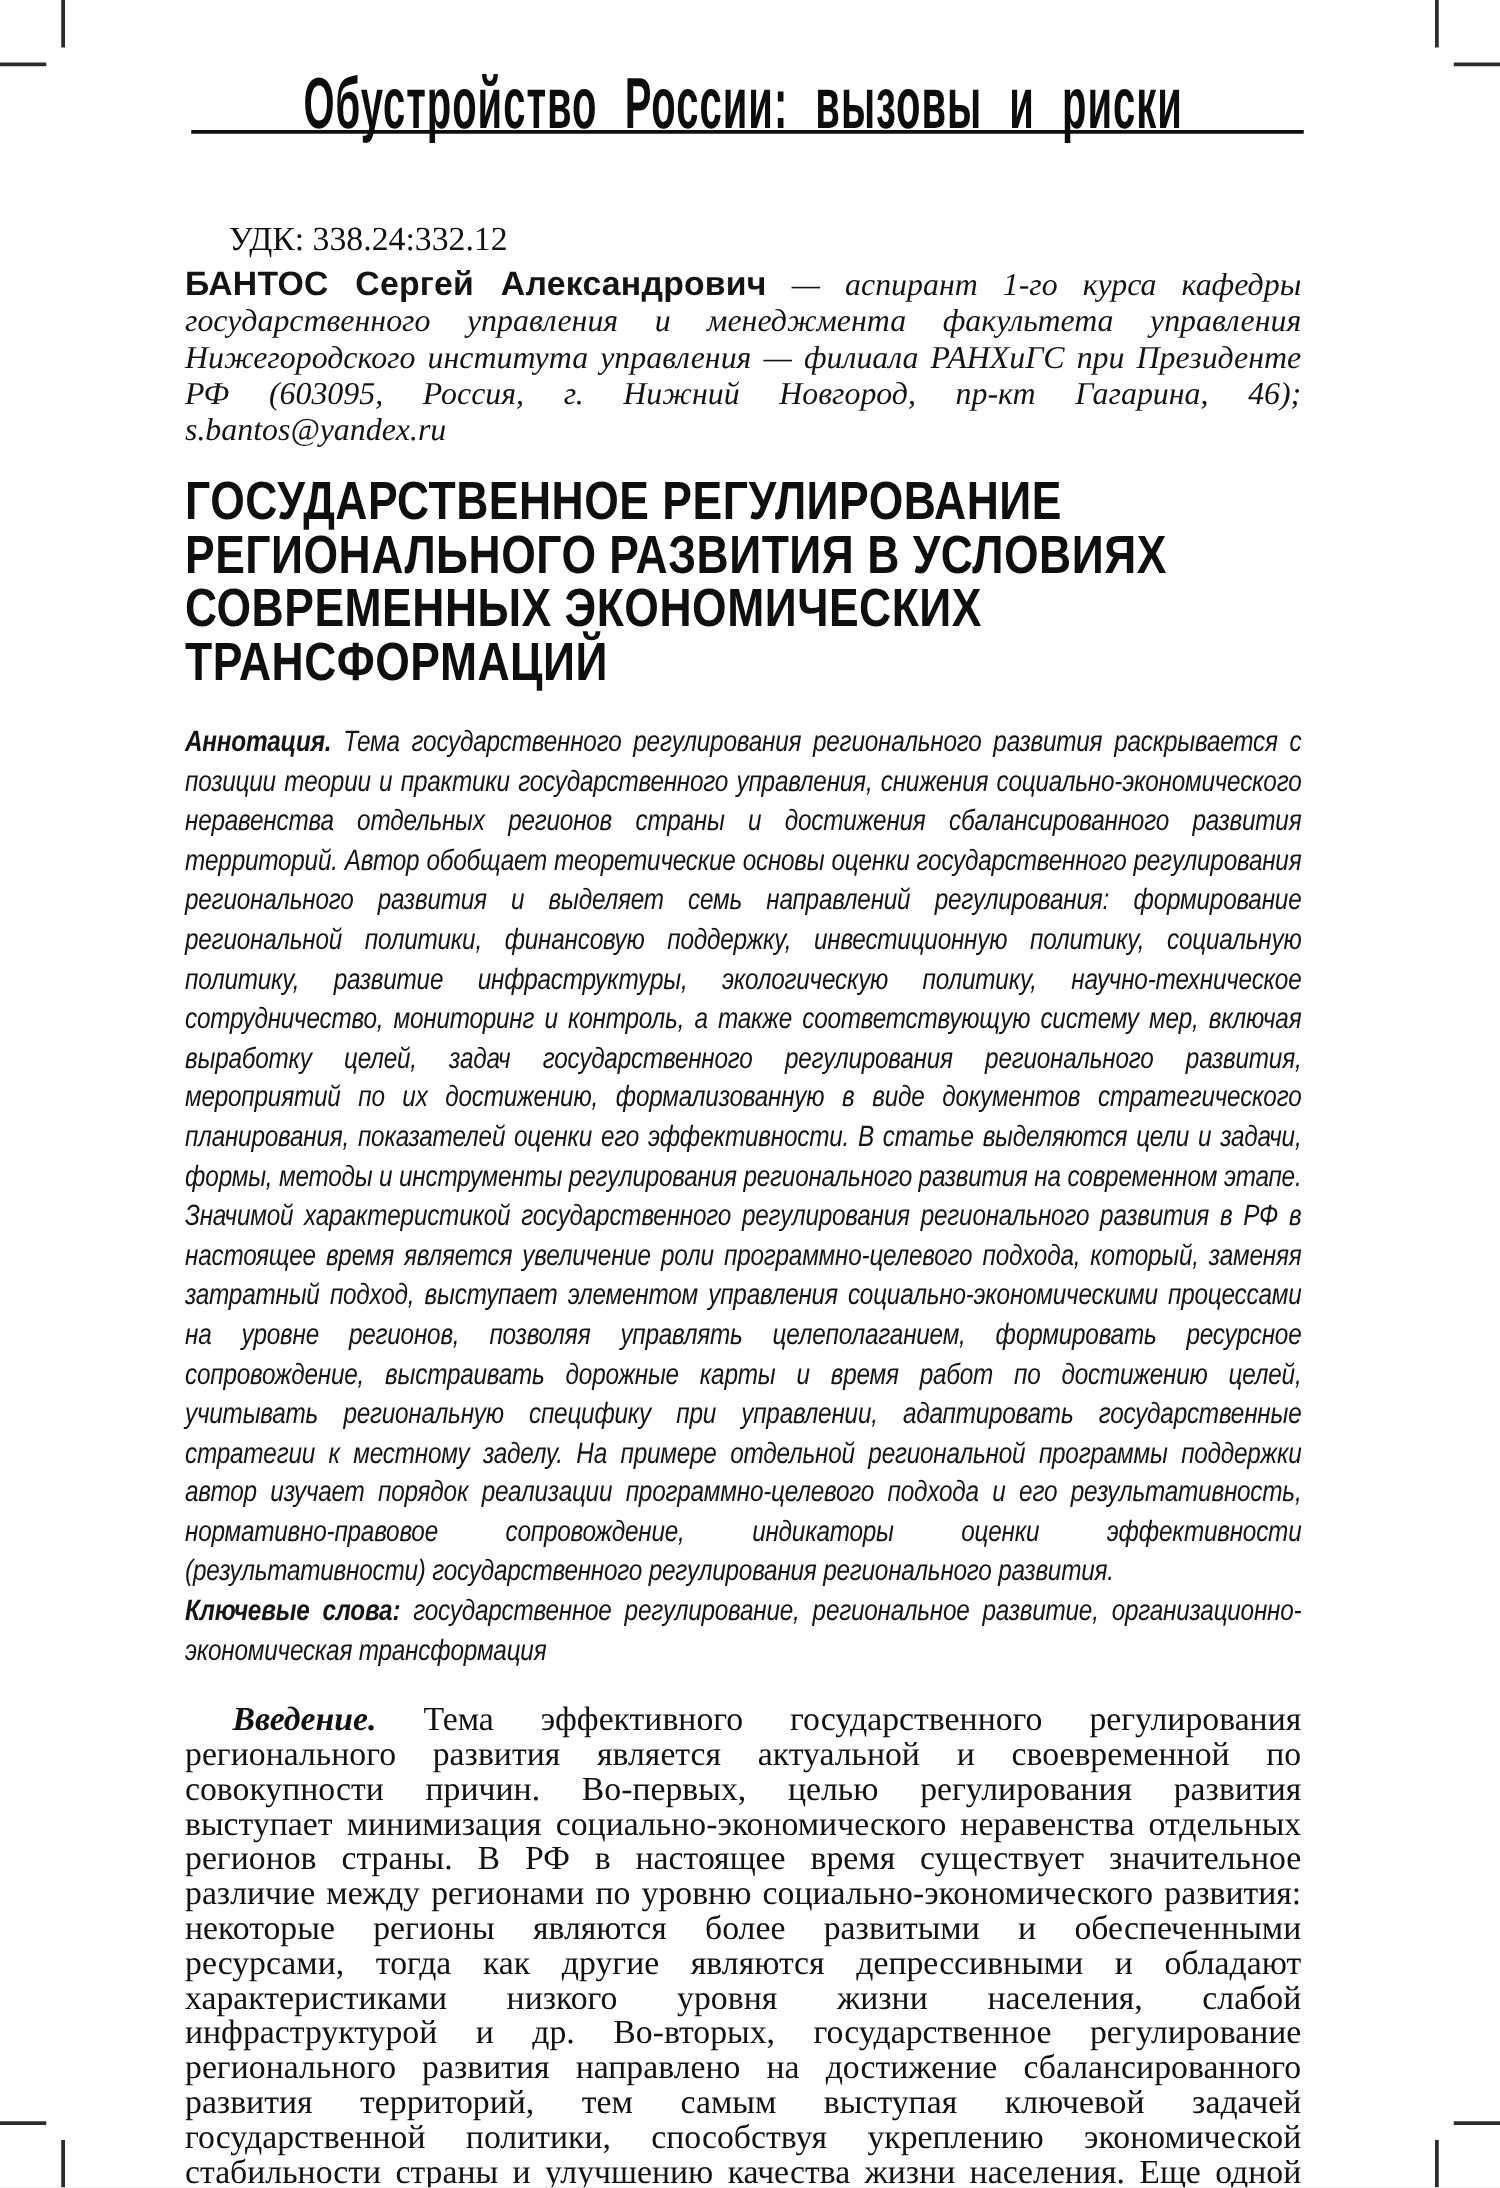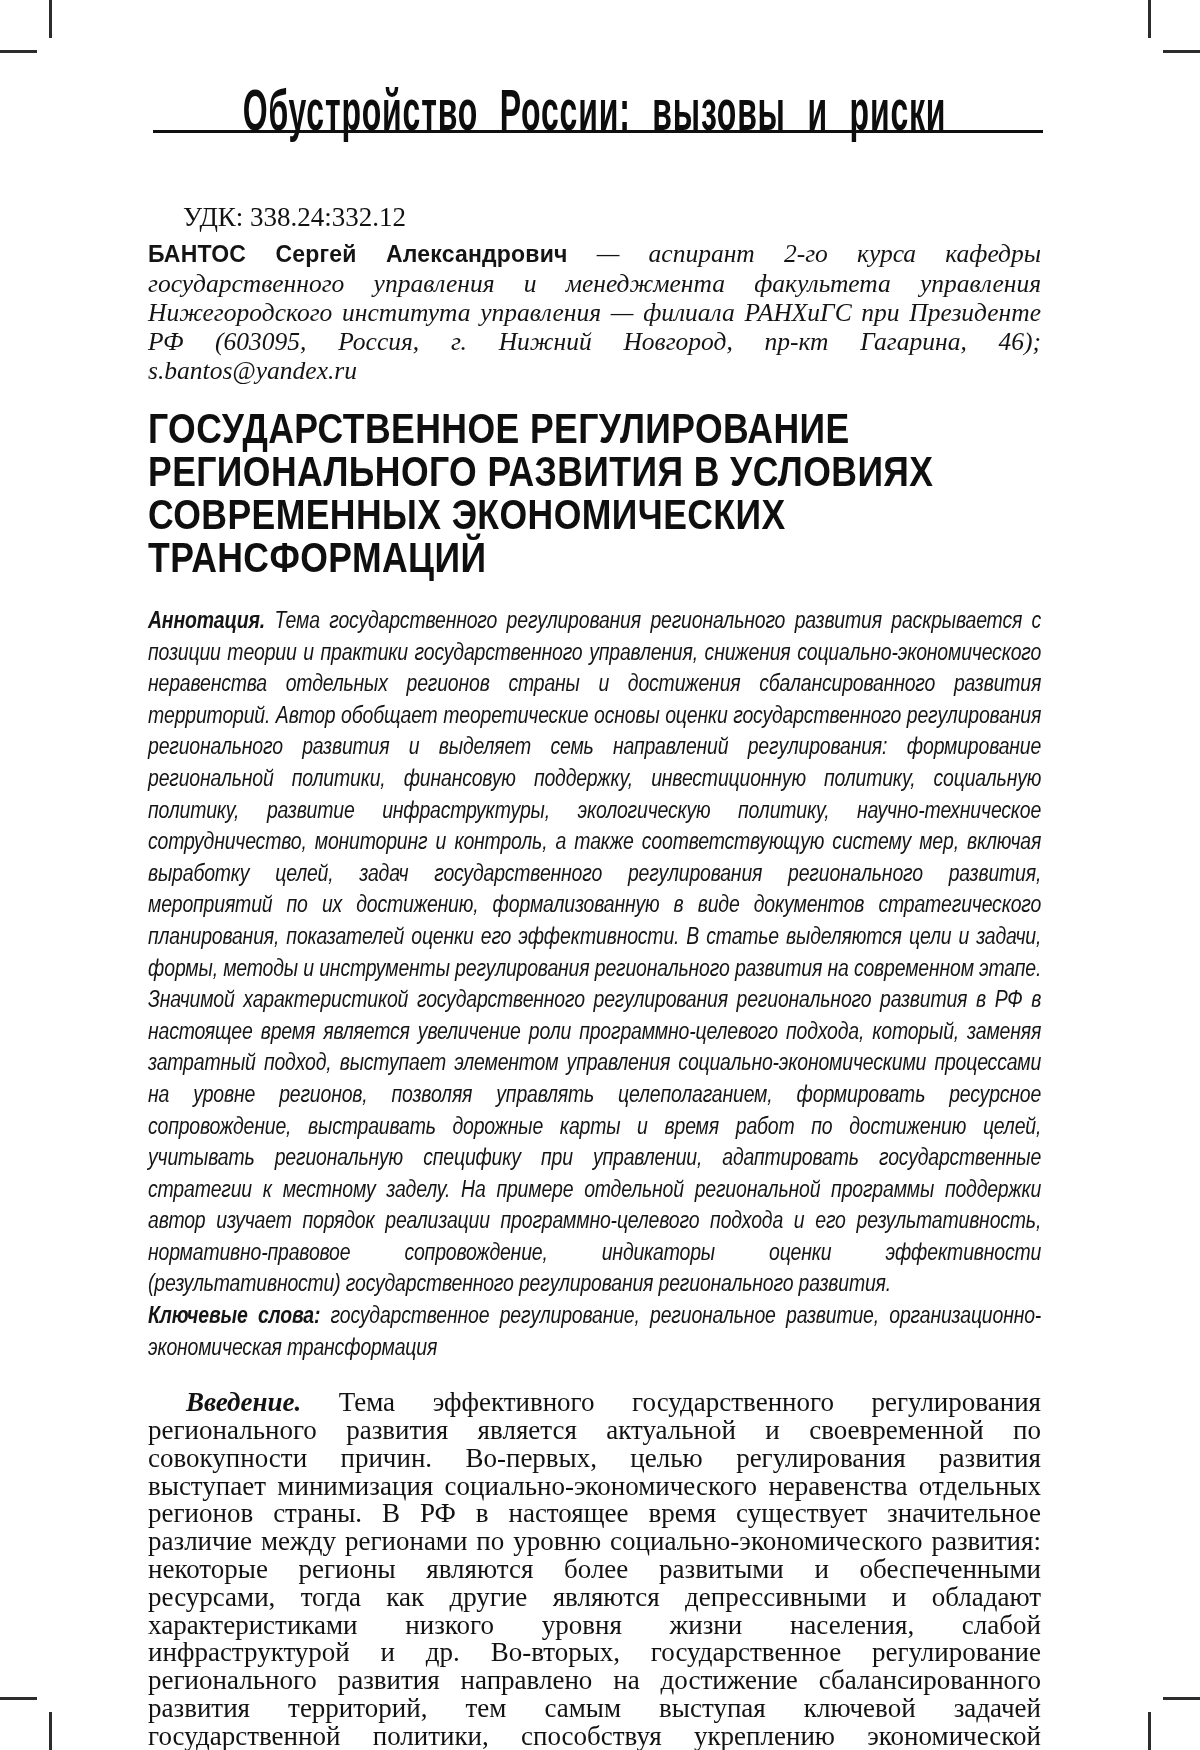--- a/index.html
+++ b/index.html
@@ -25,21 +25,21 @@
   .crop.br-v { left: 1148px;top: 1712px; width: 3px;  height: 38px; }
 
   .content {
     position: absolute;
     left: 148px;
     top: 0;
     width: 893px;
   }
 
   
-  .journal-band { position: relative; margin-top: 82px; height: 52px; }
+  .journal-band { position: relative; margin-top: 56px; height: 52px; }
   .band-rule {
     position: absolute; left: 5px; right: -2px; top: 48px;
     height: 3px; background: #101010;
   }
   .band-text {
     position: absolute; left: 0; right: 0; bottom: -13px;
     text-align: center;
     font-family: "Liberation Sans", sans-serif;
     font-weight: bold;
     font-size: 40px;
@@ -69,21 +69,21 @@
     font-style: italic;
     font-size: 25.5px;
     line-height: 29px;
     text-align: justify;
     color: #141414;
   }
   .author-name {
     font-family: "Liberation Sans", sans-serif;
     font-style: normal;
     font-weight: bold;
-    font-size: 23px;
+    font-size: 27px;
     letter-spacing: 0.2px;
   }
 
   
   .title {
     margin-top: 22px;
     width: 1080px;
     transform: scaleX(0.827);
     transform-origin: 0 0;
     font-family: "Liberation Sans", sans-serif;
@@ -140,21 +140,21 @@
 
   <div class="content">
 
     <header class="journal-band">
       <div class="band-rule"></div>
       <div class="band-text">Обустройство России: вызовы и риски</div>
     </header>
 
     <div class="udc">УДК: 338.24:332.12</div>
 
-    <p class="author"><span class="author-name">БАНТОС Сергей Александрович</span> <span>— аспирант 2-го курса кафедры государственного управления и менеджмента факультета управления Нижегородского института управления — филиала РАНХиГС при Президенте РФ (603095, Россия, г. Нижний Новгород, пр-кт Гагарина, 46); s.bantos@yandex.ru</span></p>
+    <p class="author"><span class="author-name">БАНТОС Сергей Александрович</span> <span>— аспирант 1-го курса кафедры государственного управления и менеджмента факультета управления Нижегородского института управления — филиала РАНХиГС при Президенте РФ (603095, Россия, г. Нижний Новгород, пр-кт Гагарина, 46); s.bantos@yandex.ru</span></p>
 
     <h1 class="title">ГОСУДАРСТВЕННОЕ РЕГУЛИРОВАНИЕ РЕГИОНАЛЬНОГО РАЗВИТИЯ В УСЛОВИЯХ СОВРЕМЕННЫХ ЭКОНОМИЧЕСКИХ ТРАНСФОРМАЦИЙ</h1>
 
     <div class="abs-wrap">
       <p class="abstract"><span class="abs-label">Аннотация.</span> <span>Тема государственного регулирования регионального развития раскрывается с позиции теории и практики государственного управления, снижения социально-экономического неравенства отдельных регионов страны и достижения сбалансированного развития территорий. Автор обобщает теоретические основы оценки государственного регулирования регионального развития и выделяет семь направлений регулирования: формирование региональной политики, финансовую поддержку, инвестиционную политику, социальную политику, развитие инфраструктуры, экологическую политику, научно-техническое сотрудничество, мониторинг и контроль, а также соответствующую систему мер, включая выработку целей, задач государственного регулирования регионального развития, мероприятий по их достижению, формализованную в виде документов стратегического планирования, показателей оценки его эффективности. В статье выделяются цели и задачи, формы, методы и инструменты регулирования регионального развития на современном этапе. Значимой характеристикой государственного регулирования регионального развития в РФ в настоящее время является увеличение роли программно-целевого подхода, который, заменяя затратный подход, выступает элементом управления социально-экономическими процессами на уровне регионов, позволяя управлять целеполаганием, формировать ресурсное сопровождение, выстраивать дорожные карты и время работ по достижению целей, учитывать региональную специфику при управлении, адаптировать государственные стратегии к местному заделу. На примере отдельной региональной программы поддержки автор изучает порядок реализации программно-целевого подхода и его результативность, нормативно-правовое сопровождение, индикаторы оценки эффективности (результативности) государственного регулирования регионального развития.</span></p>
       <p class="keywords"><span class="kw-label">Ключевые слова:</span> <span>государственное регулирование, региональное развитие, организационно-экономическая трансформация</span></p>
     </div>
 
     <p class="body-par"><span class="intro-label">Введение.</span> <span>Тема эффективного государственного регулирования регионального развития является актуальной и своевременной по совокупности причин. Во-первых, целью регулирования развития выступает минимизация социально-экономического неравенства отдельных регионов страны. В РФ в настоящее время существует значительное различие между регионами по уровню социально-экономического развития: некоторые регионы являются более развитыми и обеспеченными ресурсами, тогда как другие являются депрессивными и обладают характеристиками низкого уровня жизни населения, слабой инфраструктурой и др. Во-вторых, государственное регулирование регионального развития направлено на достижение сбалансированного развития территорий, тем самым выступая ключевой задачей государственной политики, способствуя укреплению экономической стабильности страны и улучшению качества жизни населения. Еще одной причиной актуальности исследуемой темы выступает то, что в 2020-е гг. го-</span></p>
 

